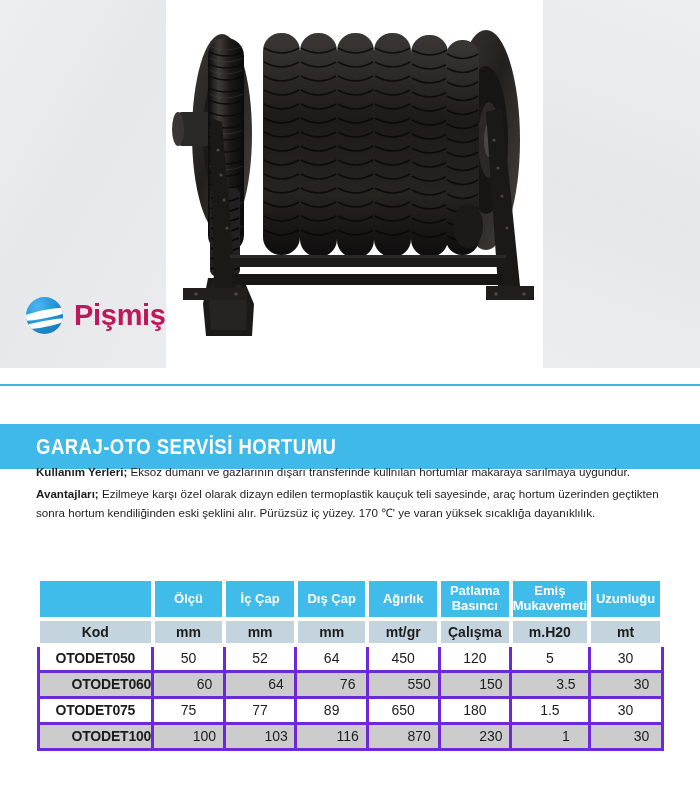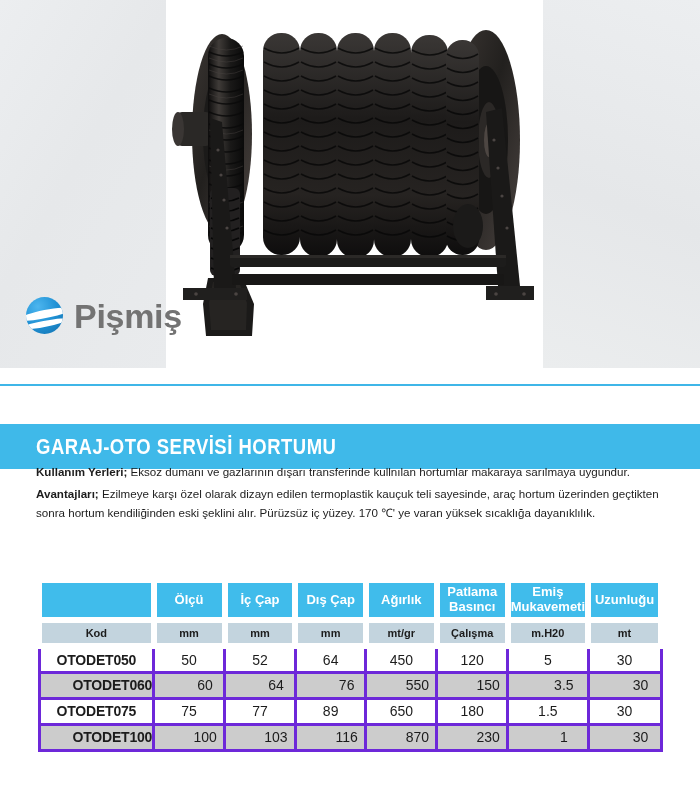--- a/index.html
+++ b/index.html
@@ -40,21 +40,21 @@
     position: absolute; left: -6px; top: 13px; width: 50px; height: 8px;
     background: #ffffff; border-radius: 50% 50% 40% 40%;
     transform: rotate(-11deg);
   }
   .logo-mark .wave-b {
     position: absolute; left: -7px; top: 24px; width: 50px; height: 6px;
     background: #ffffff; border-radius: 50%;
     transform: rotate(-11deg);
   }
   .logo-text {
-    font-size: 34px; font-weight: bold; color: #737373;
+    font-size: 29px; font-weight: bold; color: #be185d;
     letter-spacing: -0.3px; line-height: 1;
   }
 
   
   .reel-svg { position: absolute; left: 0; top: 0; }
 
   
   .blue-rule {
     position: absolute; left: 0; top: 384px; width: 700px; height: 2px;
     background: #3fb6e8;
@@ -81,35 +81,35 @@
   }
   .desc b { font-weight: bold; }
 
   
   .spec-table {
     position: absolute; left: 36px; top: 577px;
     width: 628px; border-collapse: collapse;
     font-size: 12.5px; color: #1c1c1c;
   }
   .spec-table th, .spec-table td {
-    border: 6px solid #0f766e;
+    border: 4px solid #0f766e;
     text-align: center;
     padding: 0;
   }
   .spec-table thead tr.row-names th {
     background: #40bceb; color: #ffffff;
     font-weight: bold; font-size: 13px;
     height: 40px; vertical-align: middle;
     line-height: 1.12;
     border-color: #ffffff;
   }
   .spec-table thead tr.row-names th.col-kod-blank { background: #40bceb; }
   .spec-table thead tr.row-units th {
     background: #c3d4de; color: #1c1c1c;
-    font-weight: bold; font-size: 11px;
+    font-weight: bold; font-size: 14px;
     height: 26px; vertical-align: middle;
     border-color: #ffffff;
   }
   .spec-table tbody td {
     height: 26px; vertical-align: middle;
     border: 3px solid #6d28d9;
     font-size: 14px;
   }
   .spec-table tbody tr.odd td { background: #ffffff; }
   .spec-table tbody tr.even td { background: #cccccc; padding-left: 32px; }

